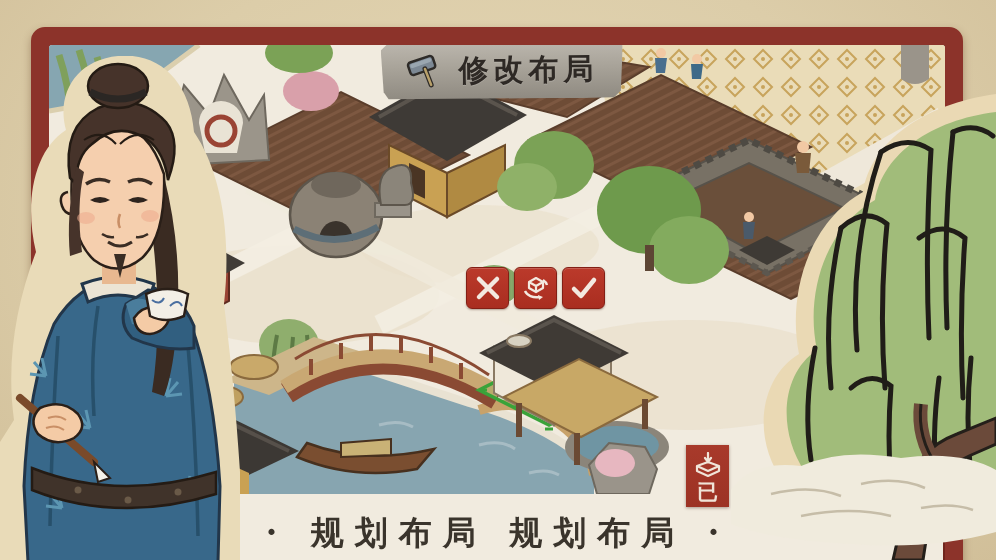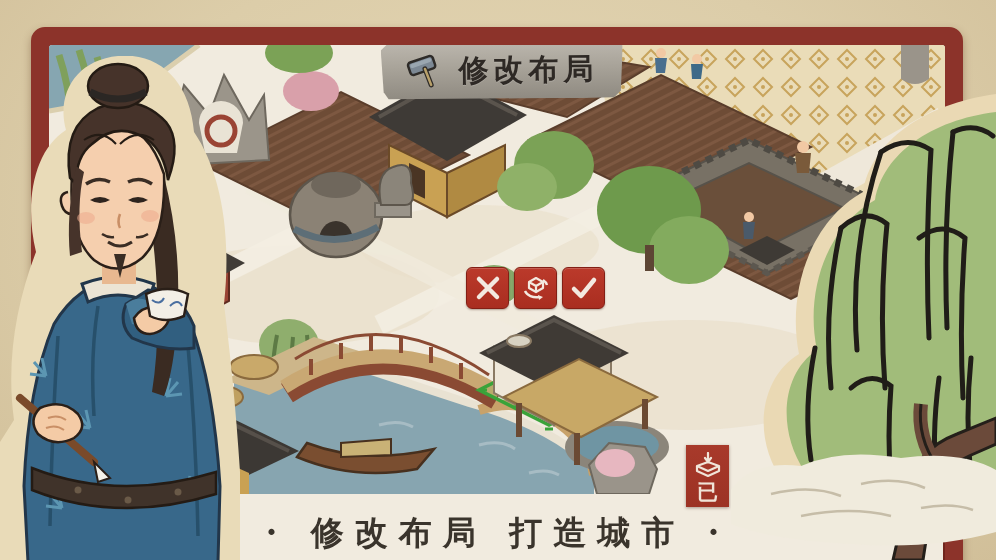--- a/index.html
+++ b/index.html
@@ -357,13 +357,13 @@
   </g>
 
   <path d="M162,472 L178,402 Q184,362 226,346 L265,330 L265,356 L238,368 Q206,382 200,420 L192,472 Z" fill="#6b4a3a" stroke="#241f1a" stroke-width="3"></path>
   <path d="M206,378 Q186,350 190,316" stroke="#6b4a3a" stroke-width="14" fill="none"></path>
   <path d="M206,378 Q186,350 190,316" stroke="#241f1a" stroke-width="3" fill="none"></path>
 
   <path d="M0,402 Q20,372 70,378 Q110,360 170,370 Q230,362 265,382 L265,444 Q200,462 120,456 Q40,452 0,436 Z" fill="#f0ebdd"></path>
   <path d="M40,406 q40,-10 70,2 M130,396 q36,-8 64,4 M70,428 q50,-10 90,0 M190,420 q30,-6 52,2" stroke="#c6bda8" stroke-width="2.5" fill="none"></path>
 </svg>
 
-<div class="caption">· 修改布局  打造城市 ·</div>
+<div class="caption">· 规划布局  规划布局 ·</div>
 
 </body></html>

